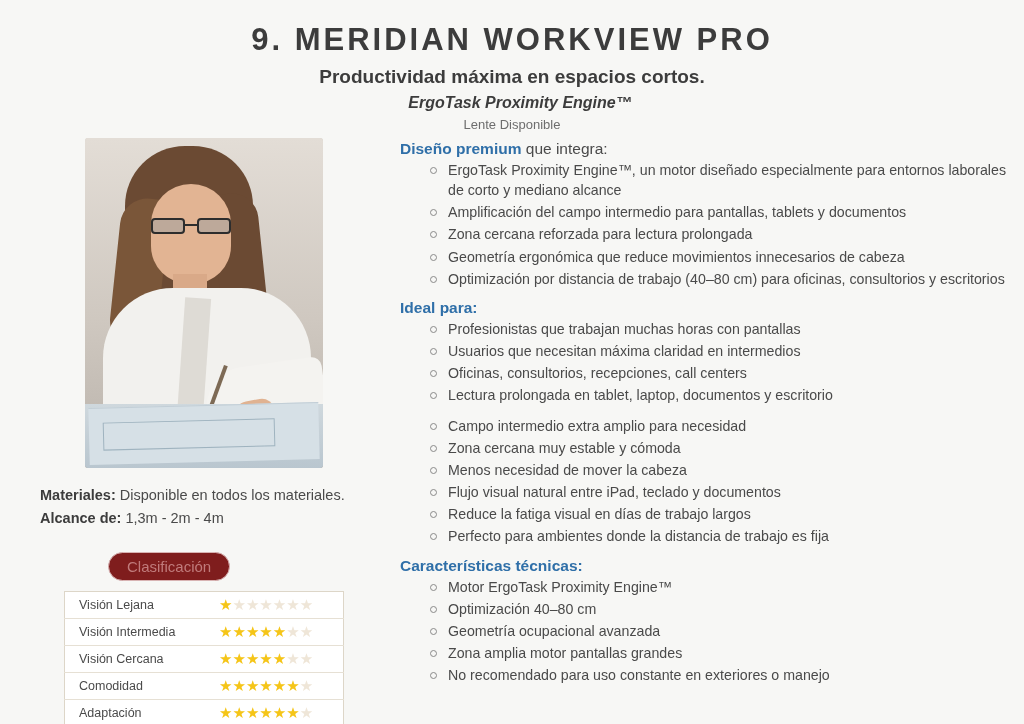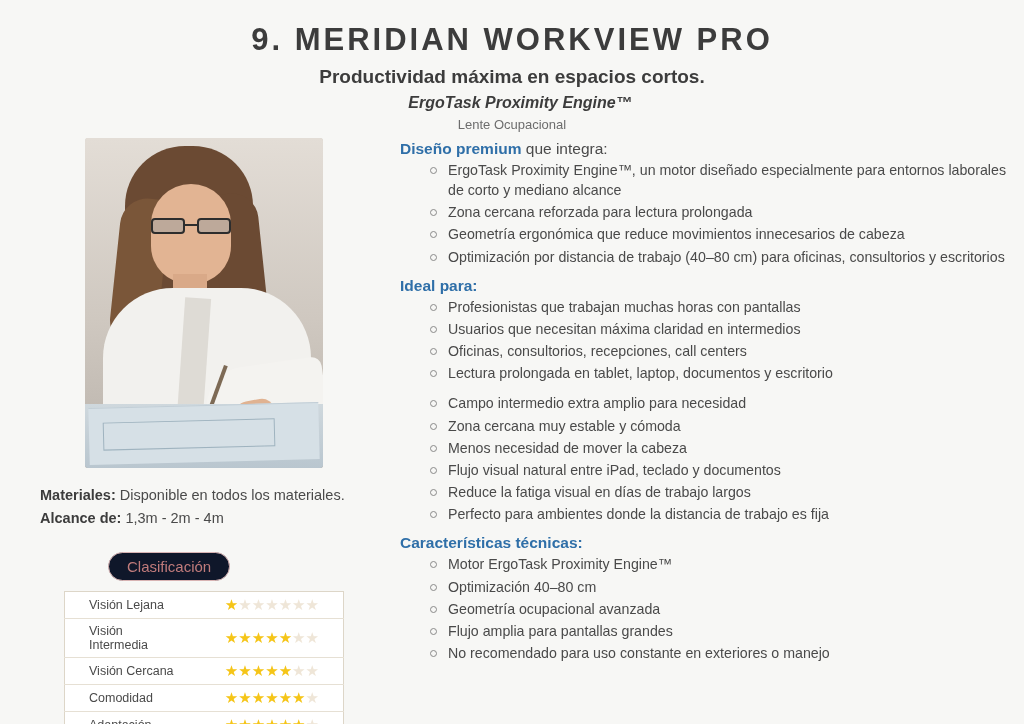--- a/index.html
+++ b/index.html
@@ -210,33 +210,33 @@
     margin-top: 22px;
     padding-left: 46px;
   }
   .class-pill {
     display: inline-block;
     border: 1.5px solid #d8b3b3;
     border-radius: 18px;
     padding: 5px 18px;
     font-size: 15px;
     color: #c07b7b;
-    background: #0f172a;
+    background: #7f1d1d;
     margin-left: 44px;
   }
   .class-table {
     margin-top: 10px;
     border-collapse: collapse;
     width: 280px;
     background: #fff;
     border: 1px solid #ddd6c8;
   }
   .class-table td {
     border-bottom: 1px solid #e6e0d4;
-    padding: 5px 24px;
+    padding: 5px 14px;
     font-size: 12.5px;
     color: #4a4a4a;
     vertical-align: middle;
   }
   .class-table tr:last-child td { border-bottom: none; }
   .class-table td.label { width: 112px; }
   .stars {
     font-size: 15px;
     letter-spacing: 0px;
     white-space: nowrap;
@@ -284,21 +284,21 @@
 </style>
 </head>
 <body>
 
 <div class="page">
 
   <div class="header">
     <h1 class="title">9. MERIDIAN WORKVIEW PRO</h1>
     <p class="subtitle">Productividad máxima en espacios cortos.</p>
     <p class="engine">ErgoTask Proximity Engine™</p>
-    <p class="lens-type">Lente Ocupacional</p>
+    <p class="lens-type">Lente Disponible</p>
   </div>
 
   <div class="body-wrap">
 
     <div class="col-left">
 
       <div class="photo">
         <div class="wall"></div>
         <div class="hair"></div>
         <div class="hair2"></div>
@@ -359,20 +359,21 @@
       </div>
 
     </div>
 
     <div class="col-right">
       <div id="sections-host">
           <div class="group">
             <div class="section-head"><span>Diseño premium</span><span class="normal"> que integra:</span></div>
             <ul class="bullets">
               <li>ErgoTask Proximity Engine™, un motor diseñado especialmente para entornos laborales de corto y mediano alcance</li>
+              <li>Amplificación del campo intermedio para pantallas, tablets y documentos</li>
               <li>Zona cercana reforzada para lectura prolongada</li>
               <li>Geometría ergonómica que reduce movimientos innecesarios de cabeza</li>
               <li>Optimización por distancia de trabajo (40–80 cm) para oficinas, consultorios y escritorios</li>
             </ul>
           </div>
           <div class="group">
             <div class="section-head"><span>Ideal para:</span></div>
             <ul class="bullets">
               <li>Profesionistas que trabajan muchas horas con pantallas</li>
               <li>Usuarios que necesitan máxima claridad en intermedios</li>
@@ -389,21 +390,21 @@
               <li>Reduce la fatiga visual en días de trabajo largos</li>
               <li>Perfecto para ambientes donde la distancia de trabajo es fija</li>
             </ul>
           </div>
           <div class="group">
             <div class="section-head"><span>Características técnicas:</span></div>
             <ul class="bullets">
               <li>Motor ErgoTask Proximity Engine™</li>
               <li>Optimización 40–80 cm</li>
               <li>Geometría ocupacional avanzada</li>
-              <li>Flujo amplia para pantallas grandes</li>
+              <li>Zona amplia motor pantallas grandes</li>
               <li>No recomendado para uso constante en exteriores o manejo</li>
             </ul>
           </div>
         </div>
     </div>
 
   </div>
 </div>
 
 </body></html>

